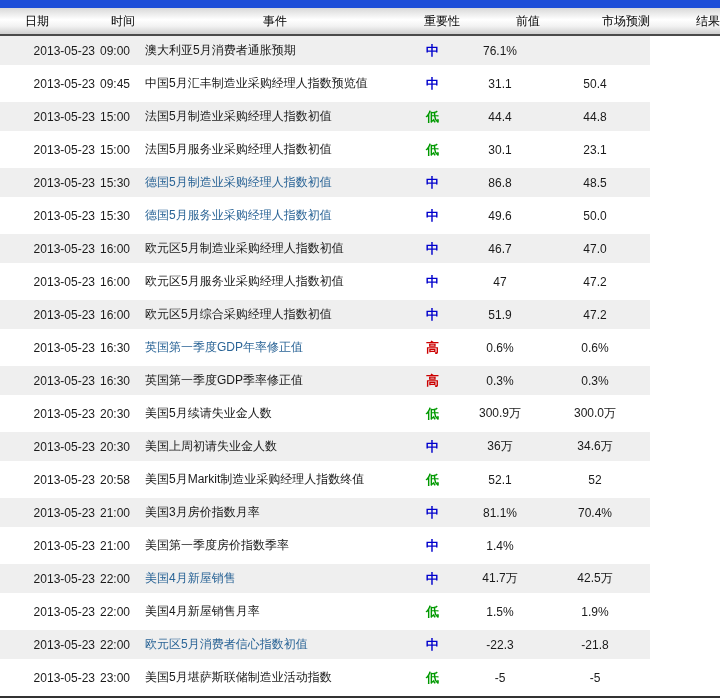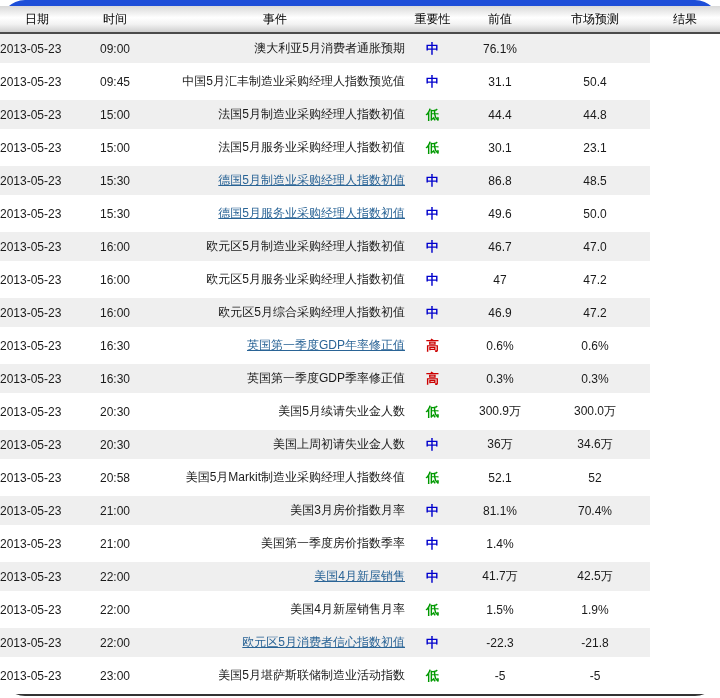--- a/index.html
+++ b/index.html
@@ -12,60 +12,58 @@
   .calendar-wrap {
     width: 720px;
     height: 698px;
     overflow: hidden;
     background: #ffffff;
   }
   table.calendar {
     width: 720px;
     border-collapse: separate;
     border-spacing: 0;
-    border-top: 6px solid #1d4ed8;
+    border-top: 8px solid #1d4ed8;
     border-bottom: 2px solid #333333;
     table-layout: fixed;
-    border-radius: 25px;
   }
   thead th {
     height: 26px;
     padding: 0;
     font-size: 12px;
     font-weight: normal;
     color: #000000;
     background: linear-gradient(to bottom, #d9d9d9 0%, #ffffff 45%, #f2f2f2 70%, #cfcfcf 100%);
     border-bottom: 2px solid #4a4a4a;
-    text-align: center;
+    text-align: right;
     white-space: nowrap;
   }
   thead th.col-event { text-align: center; padding-left: 10px; }
   thead th.col-date { text-align: left; padding-left: 25px; }
   tbody td {
     height: 29px;
     padding: 0;
     font-size: 12px;
     color: #1a1a1a;
     border-bottom: 4px solid #ffffff;
     text-align: center;
     white-space: nowrap;
     overflow: hidden;
     background: #ffffff;
   }
   tbody tr.odd td { background: var(--stripe, #efefef); }
   tbody tr.odd td.col-result { background: #ffffff; }
-  td.col-date { text-align: left; padding-left: 0; }
-  td.col-event { text-align: right; padding-left: 10px; }
+  td.col-date { text-align: right; padding-left: 8px; }
+  td.col-event { text-align: left; padding-left: 10px; }
   .imp { font-weight: bold; font-size: 13px; }
   .imp-high   { color: var(--importance-high, #cc0000); }
   .imp-medium { color: var(--importance-medium, #0000cc); }
   .imp-low    { color: var(--importance-low, #009900); }
   .event-link {
     color: var(--link, #2a6496);
-    text-decoration: underline;
     cursor: pointer;
   }
 </style>
 </head>
 <body>
 
 <div class="calendar-wrap">
   <table class="calendar">
     <colgroup>
       <col style="width:95px">
@@ -194,21 +192,21 @@
   </tr>
         <tr class="odd">
     <td class="col-date">2013-05-23</td>
     <td class="col-time">16:00</td>
     <td class="col-event">
       <span>欧元区5月综合采购经理人指数初值</span>
     </td>
     <td class="col-imp">
       <span class="imp imp-medium">中</span>
     </td>
-    <td class="col-prev">46.9</td>
+    <td class="col-prev">51.9</td>
     <td class="col-fcast">47.2</td>
     <td class="col-result"></td>
   </tr>
         <tr>
     <td class="col-date">2013-05-23</td>
     <td class="col-time">16:30</td>
     <td class="col-event">
       <span class="event-link">英国第一季度GDP年率修正值</span>
     </td>
     <td class="col-imp">

